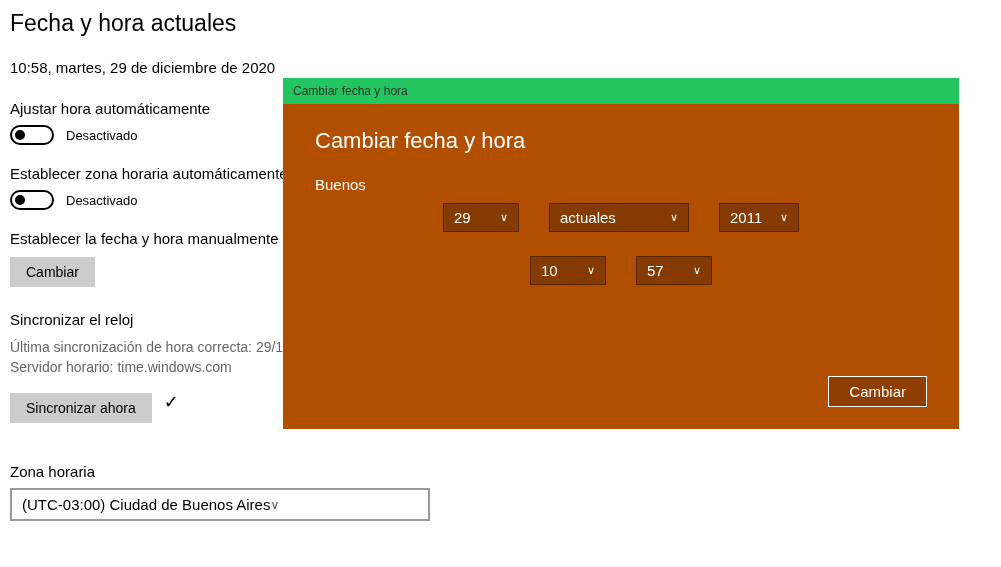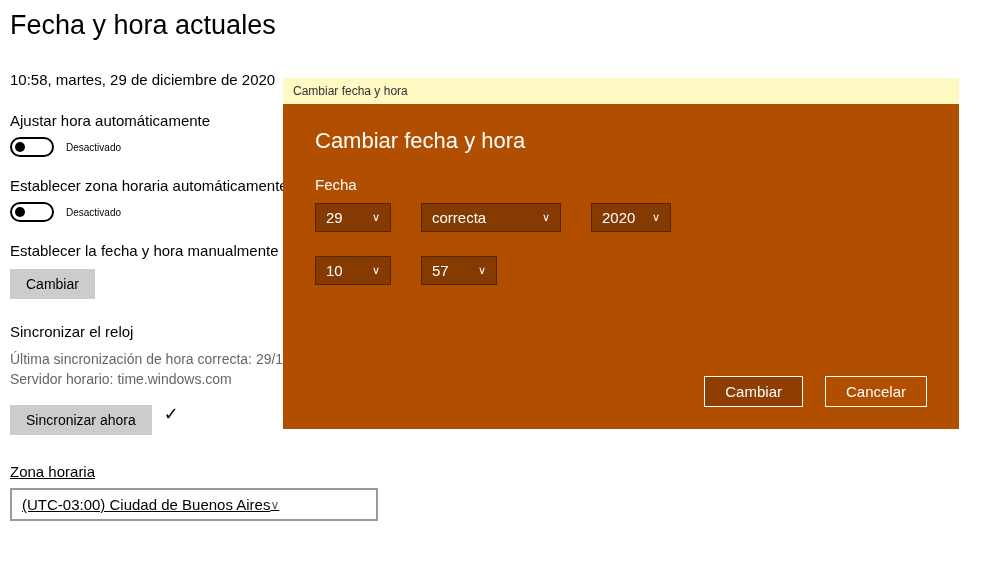--- a/index.html
+++ b/index.html
@@ -15,22 +15,22 @@
   .page {
     padding: 10px 10px 0 10px;
   }
   h1 {
     font-weight: 300;
     font-size: 28px;
     margin-bottom: 18px;
   }
   h2 {
     font-weight: 400;
-    font-size: 27px;
-    margin-bottom: 30px;
+    font-size: 23px;
+    margin-bottom: 22px;
   }
   .datetime-line {
     font-size: 15px;
     margin-bottom: 24px;
   }
   .setting-label {
     font-size: 15px;
     margin-bottom: 8px;
   }
   .toggle-row {
@@ -52,21 +52,21 @@
     content: "";
     position: absolute;
     width: 10px;
     height: 10px;
     background: #000;
     border-radius: 50%;
     top: 3px;
     left: 3px;
   }
   .toggle-state {
-    font-size: 10px;
+    font-size: 13px;
   }
   .btn-gray {
     background: #ccc;
     border: none;
     padding: 7px 16px;
     font-size: 14px;
     font-family: inherit;
     cursor: pointer;
     margin-top: 2px;
   }
@@ -81,40 +81,40 @@
     margin-bottom: 14px;
   }
   .sync-row {
     display: flex;
     align-items: flex-start;
     gap: 12px;
   }
   .checkmark {
     font-size: 18px;
   }
-  .tz-section { margin-top: 28px; text-decoration: underline; }
+  .tz-section { margin-top: 40px; }
   .tz-select {
-    width: 368px;
+    width: 420px;
     border: 2px solid #999;
     padding: 6px 10px;
     font-size: 15px;
     display: flex;
     align-items: center;
     margin-top: 8px;
     cursor: pointer;
   }
   .chev { font-size: 12px; color: #555; }
 
   
   .dialog {
     position: absolute;
     left: 283px;
     top: 78px;
     width: 676px;
-    background: #fef9c3;
+    background: #22c55e;
   }
   .dialog-titlebar {
     font-size: 12px;
     color: #333;
     padding: 6px 10px;
   }
   .dialog-body {
     background: #b14e00;
     color: #fff;
     padding: 24px 32px 22px 32px;
@@ -127,20 +127,21 @@
     margin-bottom: 22px;
   }
   .field-label {
     font-size: 15px;
     margin-bottom: 10px;
   }
   .dropdown-row {
     display: flex;
     gap: 30px;
     margin-bottom: 24px;
+    justify-content: center;
   }
   .dd {
     border: 1px solid rgba(0,0,0,0.35);
     background: rgba(0,0,0,0.25);
     display: flex;
     align-items: center;
     justify-content: space-between;
     padding: 5px 10px;
     font-size: 15px;
     color: #fff;
@@ -215,45 +216,44 @@
       <span class="chev">∨</span>
     </div>
   </div>
 </div>
 
 <div class="dialog">
   <div class="dialog-titlebar">Cambiar fecha y hora</div>
   <div class="dialog-body">
     <h3>Cambiar fecha y hora</h3>
 
-    <div class="field-label">Fecha</div>
+    <div class="field-label">Buenos</div>
     <div class="dropdown-row">
       <div class="dd dd-sm">
         <span>29</span>
         <span class="chev-w">∨</span>
       </div>
       <div class="dd dd-md">
-        <span>correcta</span>
+        <span>actuales</span>
         <span class="chev-w">∨</span>
       </div>
       <div class="dd dd-yr">
-        <span>2020</span>
+        <span>2011</span>
         <span class="chev-w">∨</span>
       </div>
     </div>
 
     <div class="dropdown-row">
       <div class="dd dd-sm">
         <span>10</span>
         <span class="chev-w">∨</span>
       </div>
       <div class="dd dd-sm">
         <span>57</span>
         <span class="chev-w">∨</span>
       </div>
     </div>
 
     <div class="dialog-actions">
       <button class="btn-outline primary">Cambiar</button>
-      <button class="btn-outline">Cancelar</button>
     </div>
   </div>
 </div>
 
 </body></html>

